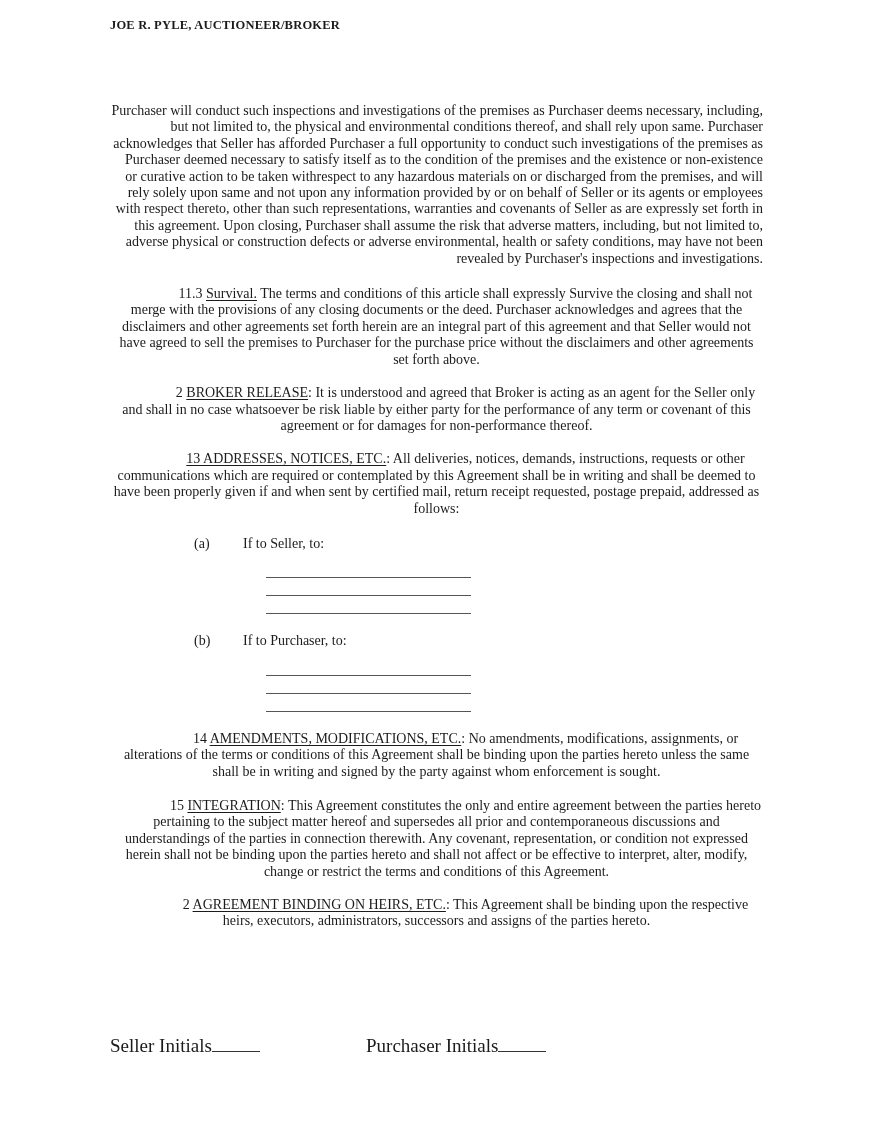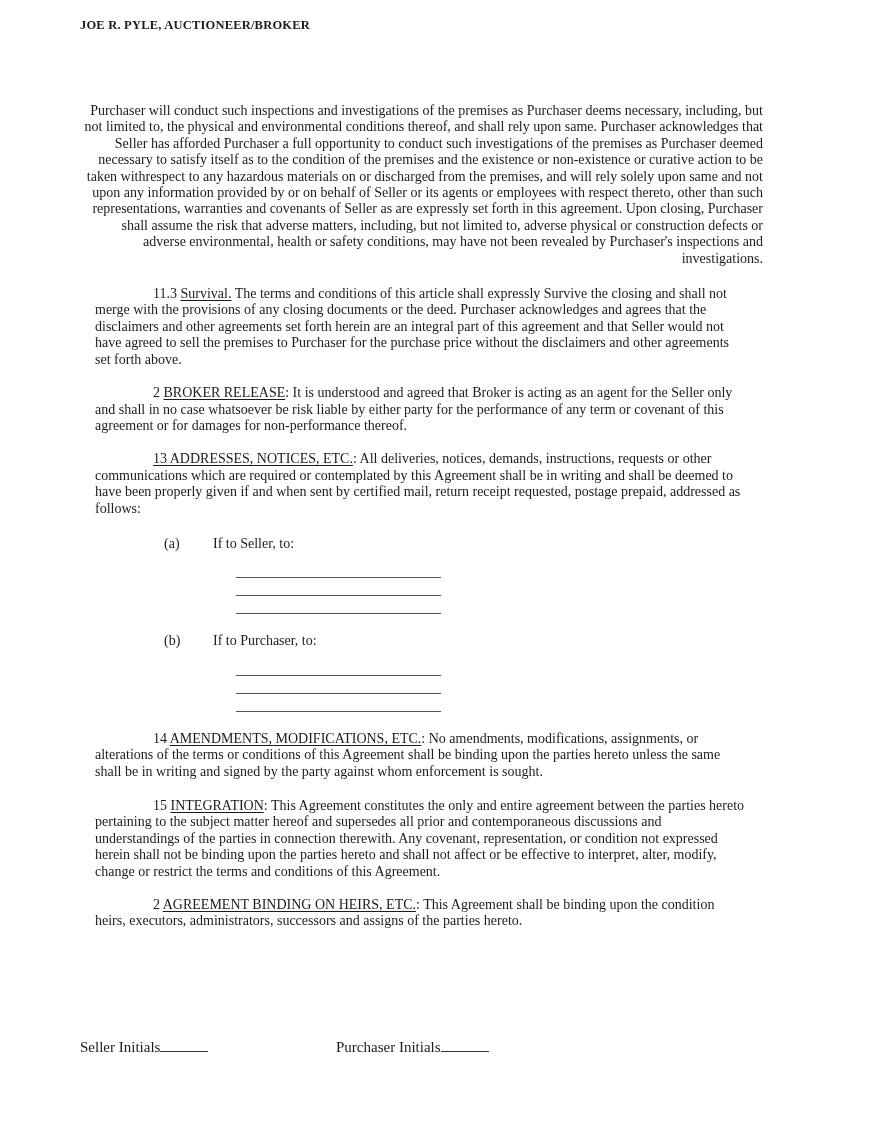--- a/index.html
+++ b/index.html
@@ -11,36 +11,36 @@
     position: relative;
     width: 877px;
     height: 1135px;
     background: #ffffff;
     color: #1b1b1b;
     font-family: "Liberation Serif", serif;
     font-size: 14px;
     line-height: 16.4px;
     overflow: hidden;
     box-sizing: border-box;
-    padding: 18px 114px 0 80px;
+    padding: 18px 114px 0 110px;
   }
   .doc-header {
     font-weight: bold;
     font-size: 12.5px;
     line-height: 14px;
     letter-spacing: 0.2px;
   }
   .body-par {
     margin: 71px 0 0 0;
     text-align: right;
   }
   .section-par {
-    margin: 15px;
+    margin: 0;
     text-indent: 58px;
-    text-align: left;
+    text-align: center;
   }
   .mt-19 { margin-top: 19px; }
   .mt-17 { margin-top: 17px; }
   .mt-18 { margin-top: 18px; }
   .u { text-decoration: underline; text-underline-offset: 2px; }
   .notice-item {
     margin-left: 84px;
   }
   .notice-label {
     display: inline-block;
@@ -50,21 +50,21 @@
     margin: 8px 0 0 156px;
     width: 205px;
   }
   .blank-line {
     height: 17px;
     border-bottom: 1px solid #555;
   }
   .footer-row {
     display: flex;
     margin-top: 107px;
-    font-size: 15px;
+    font-size: 19px;
   }
   .footer-cell-left {
     width: 256px;
   }
   .init-blank {
     display: inline-block;
     width: 48px;
     border-bottom: 1px solid #333;
     height: 14px;
     vertical-align: baseline;
@@ -100,21 +100,21 @@
   <div class="blank-lines">
     <div class="blank-line"></div>
     <div class="blank-line"></div>
     <div class="blank-line"></div>
   </div>
 
   <p class="section-par mt-19"><span>14 </span><span class="u">AMENDMENTS, MODIFICATIONS, ETC.</span><span>: No amendments, modifications, assignments, or alterations of the terms or conditions of this Agreement shall be binding upon the parties hereto unless the same shall be in writing and signed by the party against whom enforcement is sought.</span></p>
 
   <p class="section-par mt-18"><span>15 </span><span class="u">INTEGRATION</span><span>: This Agreement constitutes the only and entire agreement between the parties hereto pertaining to the subject matter hereof and supersedes all prior and contemporaneous discussions and understandings of the parties in connection therewith. Any covenant, representation, or condition not expressed herein shall not be binding upon the parties hereto and shall not affect or be effective to interpret, alter, modify, change or restrict the terms and conditions of this Agreement.</span></p>
 
-  <p class="section-par mt-17"><span>2 </span><span class="u">AGREEMENT BINDING ON HEIRS, ETC.</span><span>: This Agreement shall be binding upon the condition heirs, executors, administrators, successors and assigns of the parties hereto.</span></p>
+  <p class="section-par mt-17"><span>2 </span><span class="u">AGREEMENT BINDING ON HEIRS, ETC.</span><span>: This Agreement shall be binding upon the respective heirs, executors, administrators, successors and assigns of the parties hereto.</span></p>
 
   <div class="footer-row">
     <div class="footer-cell-left">
       <span>Seller Initials</span><span class="init-blank"></span>
     </div>
     <div>
       <span>Purchaser Initials</span><span class="init-blank"></span>
     </div>
   </div>
 

